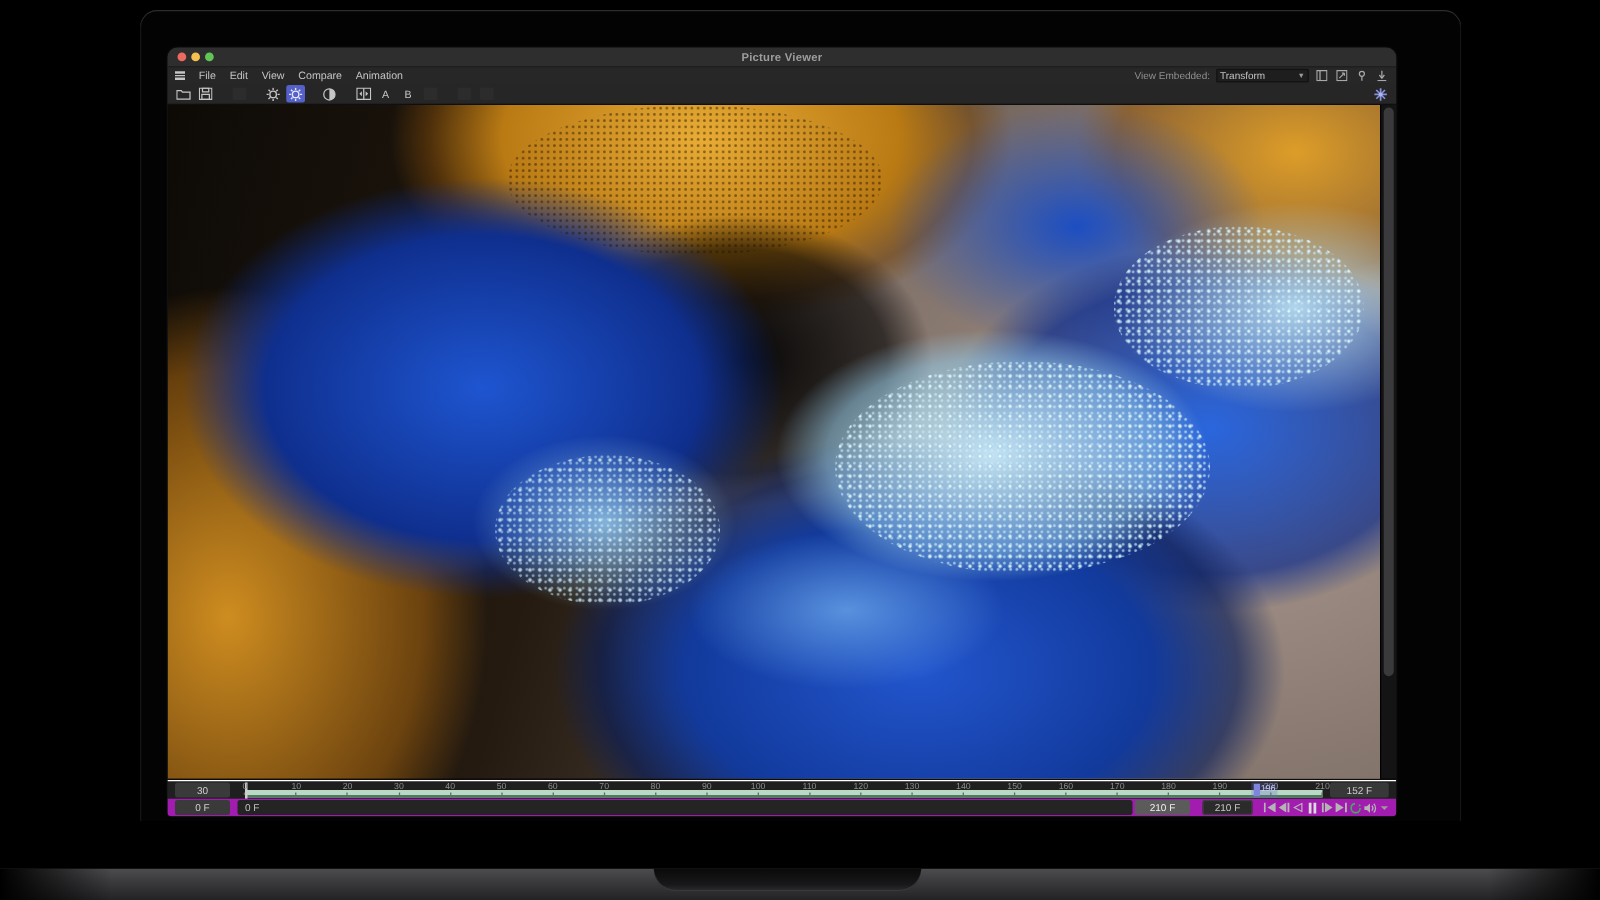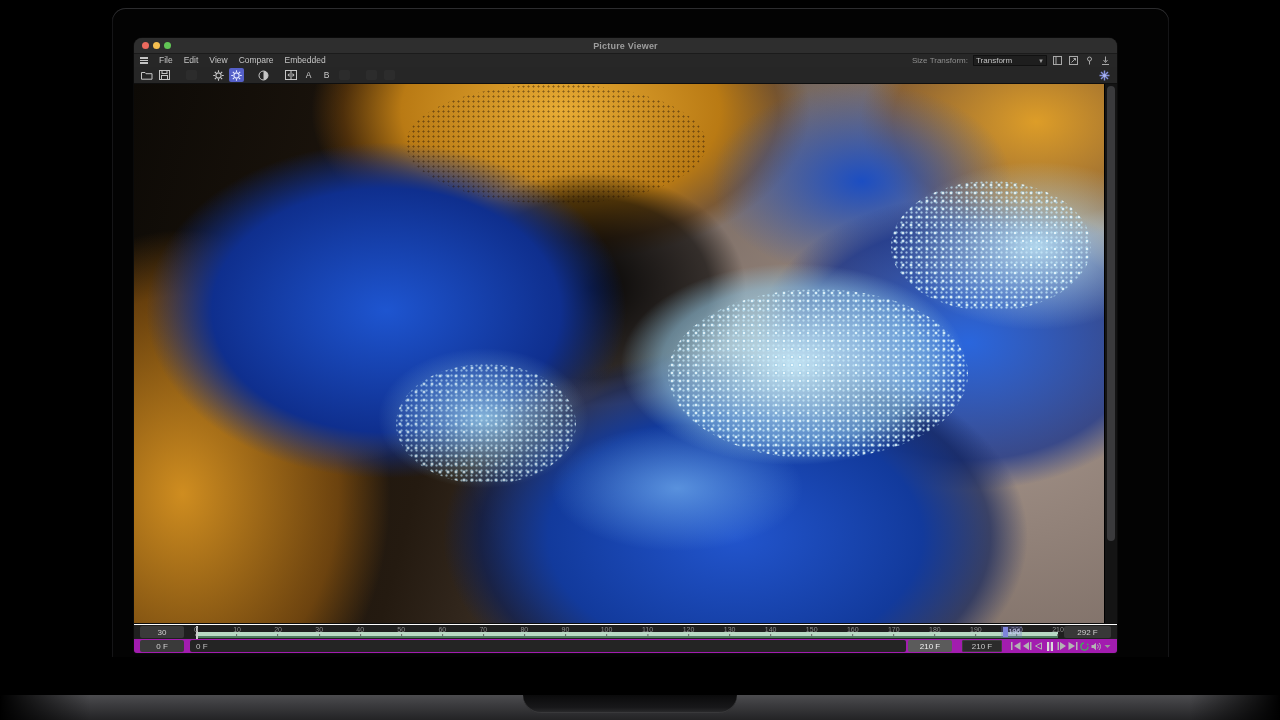--- a/index.html
+++ b/index.html
@@ -209,24 +209,24 @@
       <span class="hamburger">
           <i></i>
           <i></i>
           <i></i>
         </span>
       <span id="menu-items" style="display:inline-flex;gap:11px;">
           <span class="menu-item">File</span>
           <span class="menu-item">Edit</span>
           <span class="menu-item">View</span>
           <span class="menu-item">Compare</span>
-          <span class="menu-item">Embedded</span>
+          <span class="menu-item">Animation</span>
         </span>
       <span class="menubar-right">
-        <span class="vt-label">Size Transform:</span>
+        <span class="vt-label">View Embedded:</span>
         <span class="vt-select">
           <span>Transform</span>
           <span class="chev">▼</span>
         </span>
         <span class="mini-icon">
           <svg width="9" height="9">
               <rect x="0.5" y="0.5" width="8" height="8" fill="none" stroke="#a8a8a8"></rect>
               <line x1="3" y1="0.5" x2="3" y2="8.5" stroke="#a8a8a8"></line>
             </svg>
         </span>
@@ -445,21 +445,21 @@
           </div>
           <div class="tick" style="left: 100%;">
             <span class="tick-label">210</span>
             <i class="tick-mark"></i>
           </div>
           <div class="playhead" id="playhead" style="left: 93.3333%;">
           <span class="playhead-square"></span>
           <span class="playhead-label">196</span>
         </div>
       </div>
-      <div class="small-field frame-right-field">292 F</div>
+      <div class="small-field frame-right-field">152 F</div>
     </div>
 
     <div class="range-row">
       <div class="small-field cur-frame-field">0 F</div>
       <div class="range-track">
         <span>0 F</span>
       </div>
       <div class="range-end-badge">210 F</div>
       <div class="range-end-field">210 F</div>
       <div class="transport">

